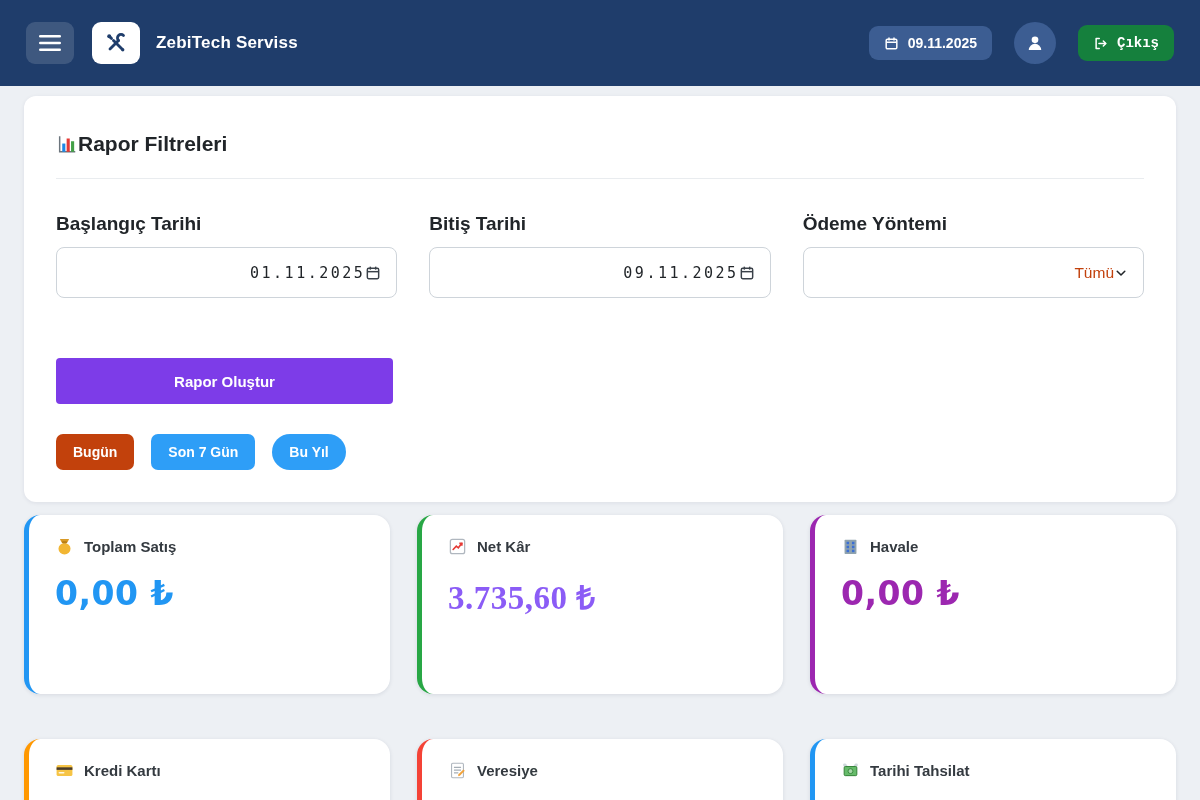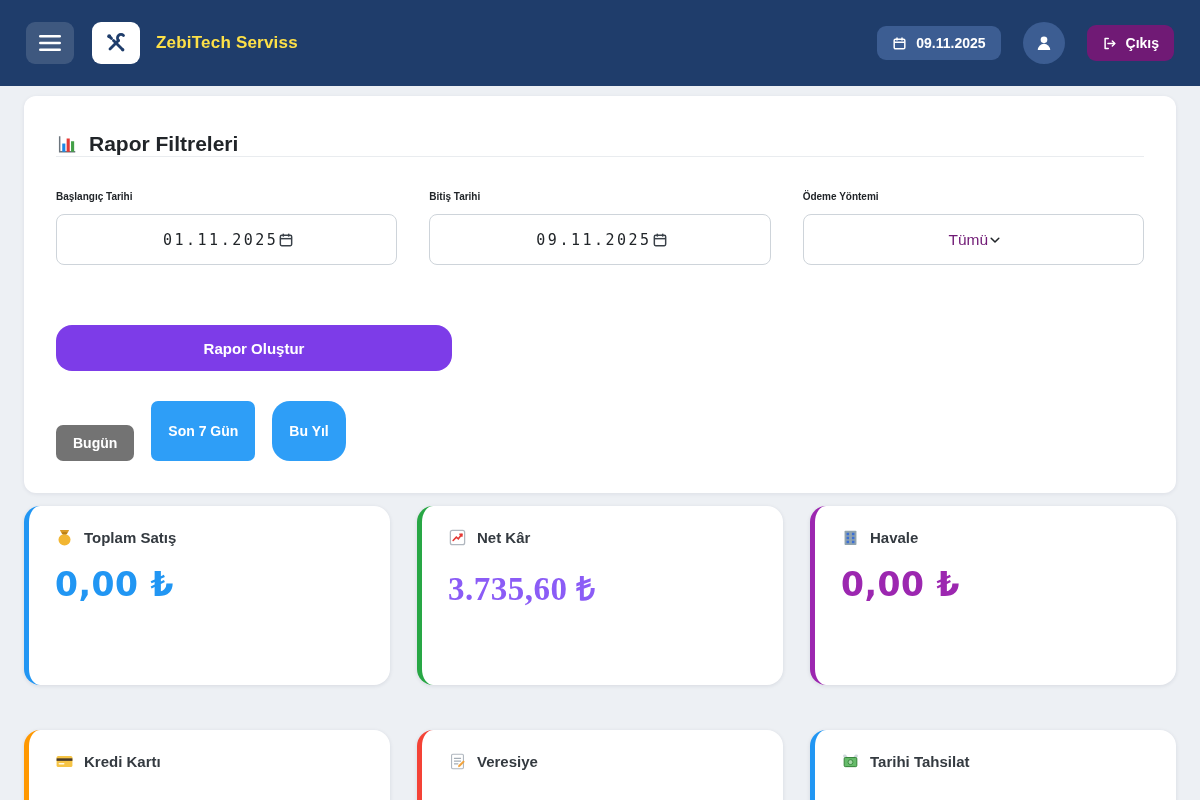--- a/index.html
+++ b/index.html
@@ -5,36 +5,36 @@
   * { margin:0; padding:0; box-sizing:border-box; }
   html,body { width:1200px; height:800px; overflow:hidden; }
   body { background:#edf0f4; font-family:"Liberation Sans", sans-serif; }
 
   
   .navbar { height:86px; display:flex; align-items:center; justify-content:space-between; padding:0 26px; }
   .nav-left, .nav-right { display:flex; align-items:center; }
   .icon-btn { width:48px; height:42px; border:none; border-radius:9px; display:flex; align-items:center; justify-content:center; cursor:pointer; }
   .menu-btn { background:rgba(255,255,255,0.14); }
   .brand-btn { background:#ffffff; margin-left:18px; }
-  .brand-title { color:#fde047; font-size:17px; font-weight:700; margin-left:16px; letter-spacing:.2px; }
+  .brand-title { color:#ffffff; font-size:17px; font-weight:700; margin-left:16px; letter-spacing:.2px; }
   .date-pill { display:flex; align-items:center; gap:9px; background:#3c5d92; color:#fff; font-size:14px; font-weight:700; padding:9px 15px; border-radius:9px; cursor:pointer; }
   .avatar-btn { width:42px; height:42px; border-radius:50%; background:#3c5d92; border:none; margin:0 22px; display:flex; align-items:center; justify-content:center; cursor:pointer; }
   .logout-btn { display:flex; align-items:center; gap:9px; background:#3c5d92; color:#fff; border:none; font-size:14px; font-weight:700; padding:10px 15px; border-radius:9px; cursor:pointer; font-family:inherit; }
 
   
   .main { padding:10px 24px 0; }
   .filter-card { background:#fff; border-radius:12px; box-shadow:0 1px 4px rgba(20,30,60,.08); padding:36px 32px 32px; }
-  .filter-title { display:flex; align-items:center; gap:11px; font-size:21px; font-weight:700; color:#212529; border-bottom:1px solid #e9ecef; margin-bottom:34px; }
+  .filter-title { display:flex; align-items:center; font-size:21px; font-weight:700; color:#212529; padding-bottom:22px; border-bottom:1px solid #e9ecef; margin-bottom:34px; }
   .form-grid { display:grid; grid-template-columns:repeat(3,1fr); column-gap:32px; }
-  .field-label { font-size:10px; font-weight:700; color:#212529; margin-bottom:12px; }
-  .field-box { height:51px; border:1px solid #ced4da; border-radius:8px; display:flex; align-items:center; justify-content:center; padding:0 15px 0 19px; cursor:pointer; background:#fff; }
+  .field-label { font-size:19px; font-weight:700; color:#212529; margin-bottom:12px; }
+  .field-box { height:51px; border:1px solid #ced4da; border-radius:8px; display:flex; align-items:center; justify-content:flex-end; padding:0 15px 0 19px; cursor:pointer; background:#fff; }
   .date-text { font-family:"DejaVu Sans Mono", monospace; font-size:15px; letter-spacing:2.5px; color:#212529; }
-  .select-text { font-size:15.5px; color:#701a75; }
+  .select-text { font-size:15.5px; color:#c2410c; }
   .cal-small { color:#3a4149; display:flex; }
-  .submit-btn { margin-top:60px; width:396px; height:46px; border:none; border-radius:16px; color:#fff; font-size:15px; font-weight:600; font-family:inherit; cursor:pointer; display:block; }
+  .submit-btn { margin-top:60px; width:337px; height:46px; border:none; border-radius:4px; color:#fff; font-size:15px; font-weight:600; font-family:inherit; cursor:pointer; display:block; }
   .quick-row { margin-top:30px; display:flex; gap:17px; }
   .quick-btn { border:none; border-radius:7px; color:#fff; font-size:14px; font-weight:600; padding:10px 17px; font-family:inherit; cursor:pointer; }
 
   
   .stats-grid { display:grid; grid-template-columns:repeat(3,1fr); column-gap:27px; row-gap:45px; margin-top:13px; padding-bottom:40px; }
   .stat-card { background:#fff; border-radius:16px; border-left:5px solid #ccc; box-shadow:0 1px 4px rgba(20,30,60,.10); padding:22px 26px; height:179px; }
   .stat-label { display:flex; align-items:center; gap:10px; font-size:15px; font-weight:700; color:#343a40; }
   .stat-value { margin-top:18px; font-size:33px; font-weight:700; font-family:"DejaVu Sans","Liberation Sans",sans-serif; letter-spacing:.5px; }
   .ic { display:flex; align-items:center; justify-content:center; }
 </style>
@@ -84,21 +84,21 @@
       <span>09.11.2025</span>
     </div>
     <button class="avatar-btn" style="background-color: rgb(60, 93, 146);">
       <span class="ic">
         <svg width="20" height="20" viewBox="0 0 24 24">
             <circle cx="12" cy="8.2" r="4" fill="#fff"></circle>
             <path d="M4.5 20.5 a7.5 7.5 0 0 1 15 0 z" fill="#fff"></path>
           </svg>
       </span>
     </button>
-    <button class="logout-btn" style="background-color: #701a75;">
+    <button class="logout-btn" style="background-color: #15803d; font-family: Liberation Mono, monospace;">
       <span class="ic">
         <svg width="15" height="15" viewBox="0 0 24 24" fill="none" stroke="#fff" stroke-width="2.4" stroke-linecap="round" stroke-linejoin="round">
             <path d="M10 4 H5 v16 h5"></path>
             <path d="M9.5 12 H20"></path>
             <path d="M16.5 8 L20.5 12 L16.5 16"></path>
           </svg>
       </span>
       <span>Çıkış</span>
     </button>
   </div>
@@ -159,21 +159,21 @@
                 <path d="M5.5 9 L12 15.5 L18.5 9"></path>
               </svg>
           </span>
         </div>
       </div>
     </div>
 
     <button class="submit-btn" style="background-color: rgb(125, 60, 232);">Rapor Oluştur</button>
 
     <div class="quick-row">
-      <button class="quick-btn" style="background-color: #737373; margin-top: 24px;">Bugün</button>
+      <button class="quick-btn" style="background-color: #c2410c;">Bugün</button>
       <button class="quick-btn" style="background-color: rgb(46, 158, 247);">Son 7 Gün</button>
       <button class="quick-btn" style="background-color: rgb(46, 158, 247); border-radius: 18px;">Bu Yıl</button>
     </div>
   </section>
 
   <section class="stats-grid">
 
     <div class="stat-card" style="border-left-color: rgb(33, 150, 243);">
       <div class="stat-label">
         <span class="ic">

